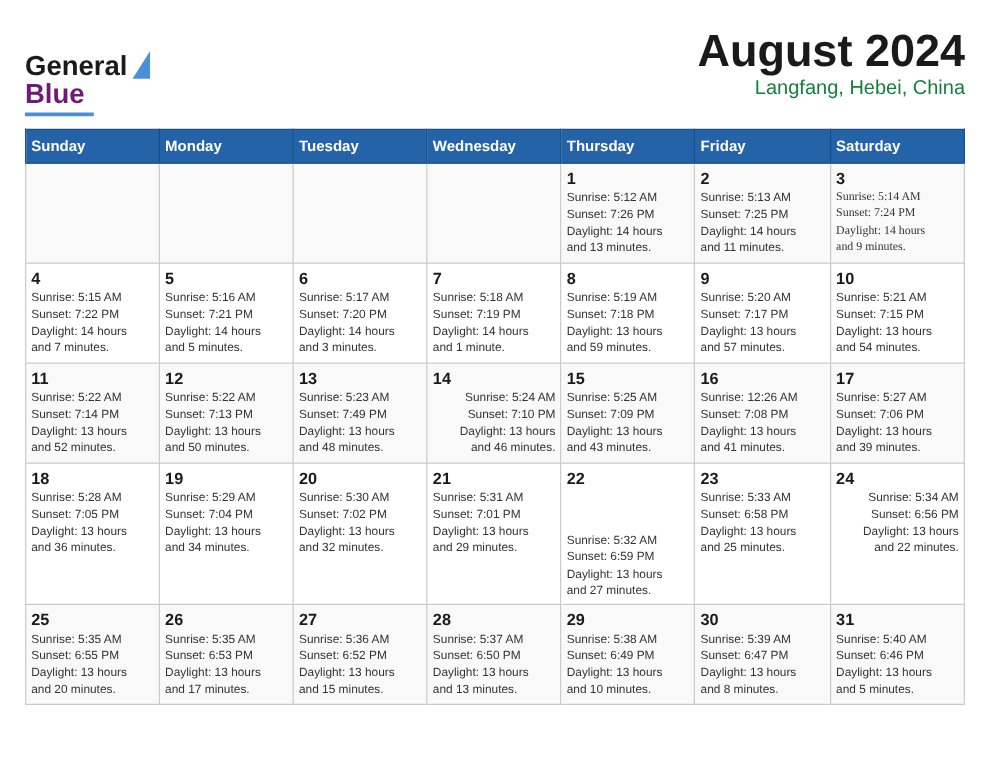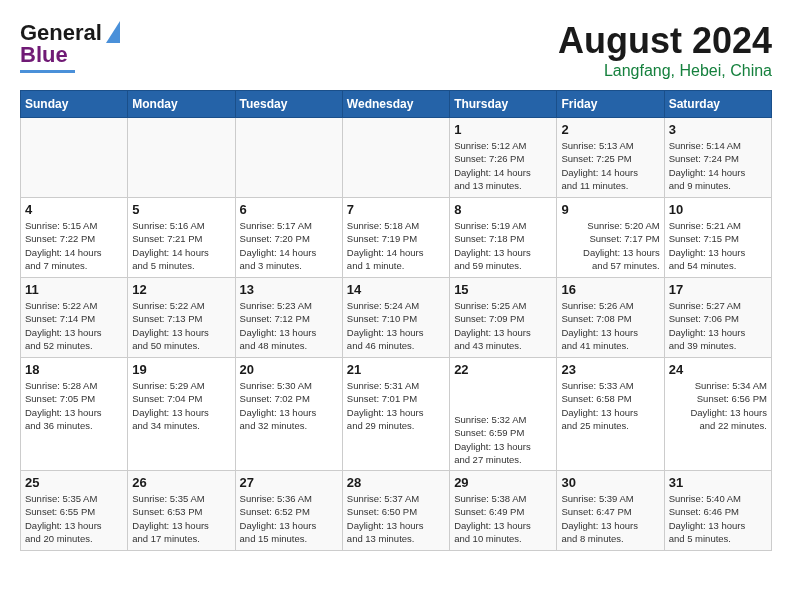--- a/index.html
+++ b/index.html
@@ -80,21 +80,21 @@
     }
     tbody tr:nth-child(odd) td.empty-cell {
       background: #f9f9f9 !important;
     }
   </style>
 </head>
 <body>
 
 <div class="header">
   <div class="logo">
-    <div style="display:flex; align-items:center; gap:4px;">
+    <div style="display:flex; align-items:center; gap:4px;margin-top:20px;">
       <span style="font-size:22px; font-weight:bold; color:#1a1a1a;">General</span>
       <span style="display:inline-block; width:0; height:0; border-left:14px solid transparent; border-bottom:22px solid #4a90d9; margin-bottom:2px;"></span>
     </div>
     <div style="display:flex; align-items:center; gap:2px; margin-top:-4px;">
       <span style="font-size:22px; font-weight:bold; color:#701a75;">Blue</span>
     </div>
     <div class="logo-line"></div>
   </div>
   <div class="title-block">
     <div class="month-title">August 2024</div>
@@ -129,21 +129,21 @@
         </td>
         <td>
           <span class="day-number">2</span>
           <div class="day-info" style="white-space: pre-line;">Sunrise: 5:13 AM
 Sunset: 7:25 PM
 Daylight: 14 hours
 and 11 minutes.</div>
         </td>
         <td>
           <span class="day-number">3</span>
-          <div class="day-info" style="white-space: pre-line;">Sunrise: 5:14 AM
+          <div class="day-info" style="white-space: pre-line; font-family: Liberation Serif, serif;">Sunrise: 5:14 AM
 Sunset: 7:24 PM
 Daylight: 14 hours
 and 9 minutes.</div>
         </td>
       </tr>
       <tr>
         <td>
           <span class="day-number">4</span>
           <div class="day-info" style="white-space: pre-line;">Sunrise: 5:15 AM
 Sunset: 7:22 PM
@@ -173,21 +173,21 @@
         </td>
         <td>
           <span class="day-number">8</span>
           <div class="day-info" style="white-space: pre-line;">Sunrise: 5:19 AM
 Sunset: 7:18 PM
 Daylight: 13 hours
 and 59 minutes.</div>
         </td>
         <td>
           <span class="day-number">9</span>
-          <div class="day-info" style="white-space: pre-line; text-align: right;">Sunrise: 5:20 AM
+          <div class="day-info" style="white-space: pre-line;">Sunrise: 5:20 AM
 Sunset: 7:17 PM
 Daylight: 13 hours
 and 57 minutes.</div>
         </td>
         <td>
           <span class="day-number">10</span>
           <div class="day-info" style="white-space: pre-line;">Sunrise: 5:21 AM
 Sunset: 7:15 PM
 Daylight: 13 hours
 and 54 minutes.</div>
@@ -204,41 +204,41 @@
         <td>
           <span class="day-number">12</span>
           <div class="day-info" style="white-space: pre-line;">Sunrise: 5:22 AM
 Sunset: 7:13 PM
 Daylight: 13 hours
 and 50 minutes.</div>
         </td>
         <td>
           <span class="day-number">13</span>
           <div class="day-info" style="white-space: pre-line;">Sunrise: 5:23 AM
-Sunset: 7:12 PM
+Sunset: 7:49 PM
 Daylight: 13 hours
 and 48 minutes.</div>
         </td>
         <td>
           <span class="day-number">14</span>
-          <div class="day-info" style="white-space: pre-line;">Sunrise: 5:24 AM
+          <div class="day-info" style="white-space: pre-line; text-align: right;">Sunrise: 5:24 AM
 Sunset: 7:10 PM
 Daylight: 13 hours
 and 46 minutes.</div>
         </td>
         <td>
           <span class="day-number">15</span>
           <div class="day-info" style="white-space: pre-line;">Sunrise: 5:25 AM
 Sunset: 7:09 PM
 Daylight: 13 hours
 and 43 minutes.</div>
         </td>
         <td>
           <span class="day-number">16</span>
-          <div class="day-info" style="white-space: pre-line;">Sunrise: 5:26 AM
+          <div class="day-info" style="white-space: pre-line;">Sunrise: 12:26 AM
 Sunset: 7:08 PM
 Daylight: 13 hours
 and 41 minutes.</div>
         </td>
         <td>
           <span class="day-number">17</span>
           <div class="day-info" style="white-space: pre-line;">Sunrise: 5:27 AM
 Sunset: 7:06 PM
 Daylight: 13 hours
 and 39 minutes.</div>

